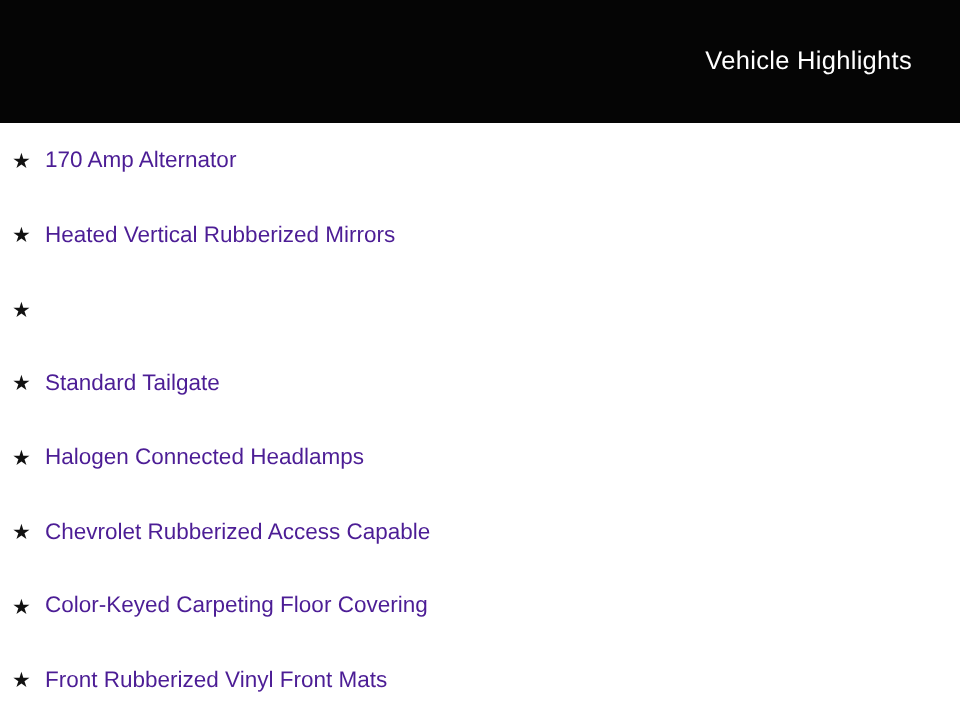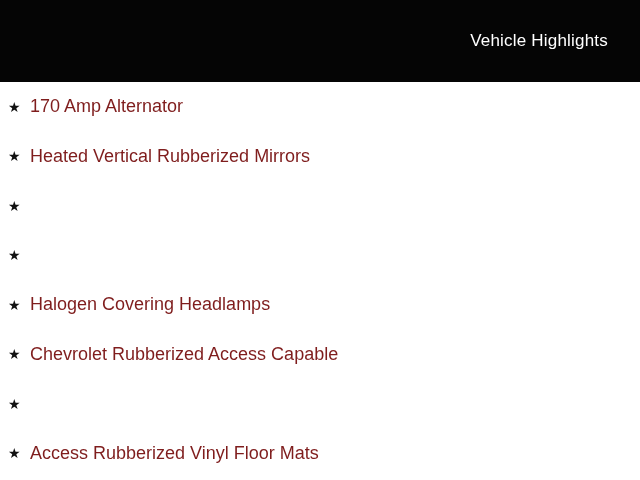--- a/index.html
+++ b/index.html
@@ -50,22 +50,22 @@
   }
   .star {
     width: 22px;
     flex: 0 0 22px;
     font-size: 14px;
     line-height: 1;
     color: #111111;
     text-align: left;
   }
   .label {
-    font-size: 18px;
-    color: #7f1d1d;
+    font-size: 15px;
+    color: #4c1d95;
   }
 </style>
 </head>
 <body>
 
 <div class="page">
 
   <div class="header">
     <span class="header-title">Vehicle Highlights</span>
   </div>
@@ -77,31 +77,33 @@
     </li>
     <li class="item">
       <span class="star">★</span>
       <span class="label">Heated Vertical Rubberized Mirrors</span>
     </li>
     <li class="item">
       <span class="star">★</span>
     </li>
     <li class="item">
       <span class="star">★</span>
+      <span class="label">Standard Tailgate</span>
     </li>
     <li class="item">
       <span class="star">★</span>
-      <span class="label">Halogen Covering Headlamps</span>
+      <span class="label">Halogen Connected Headlamps</span>
     </li>
     <li class="item">
       <span class="star">★</span>
       <span class="label">Chevrolet Rubberized Access Capable</span>
     </li>
     <li class="item">
       <span class="star">★</span>
+      <span class="label">Color-Keyed Carpeting Floor Covering</span>
     </li>
     <li class="item">
       <span class="star">★</span>
-      <span class="label">Access Rubberized Vinyl Floor Mats</span>
+      <span class="label">Front Rubberized Vinyl Front Mats</span>
     </li>
   </ul>
 
 </div>
 
 </body></html>

